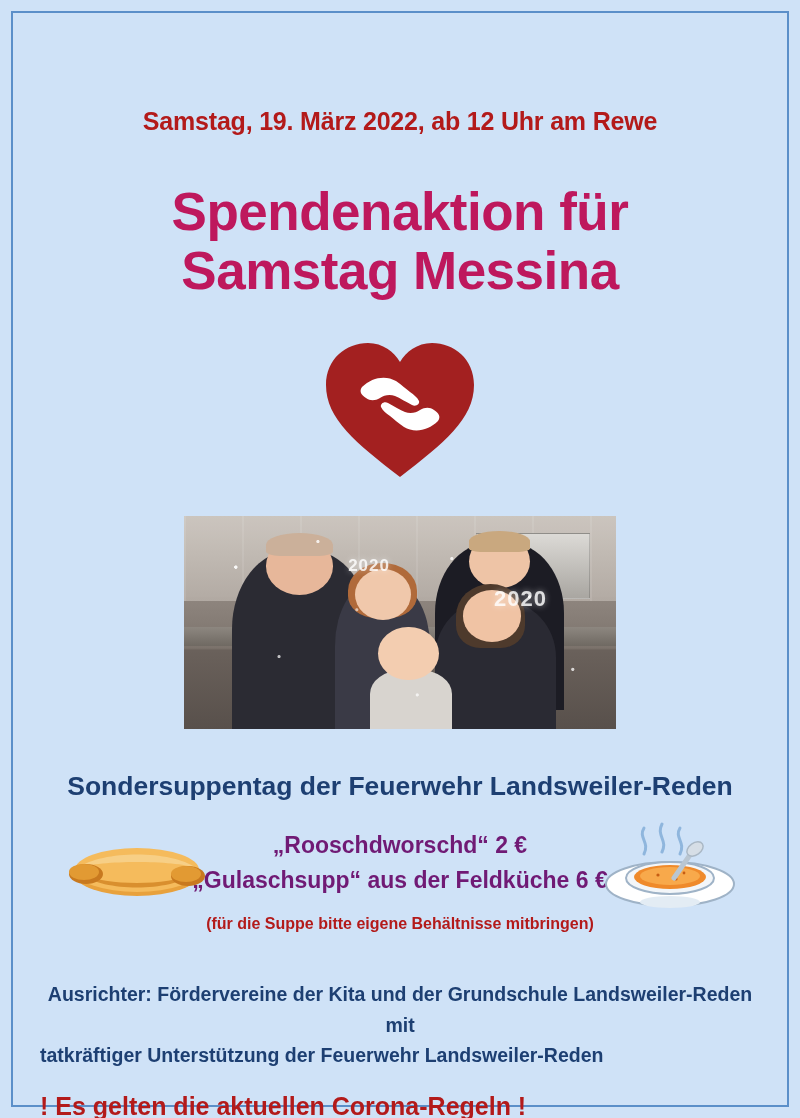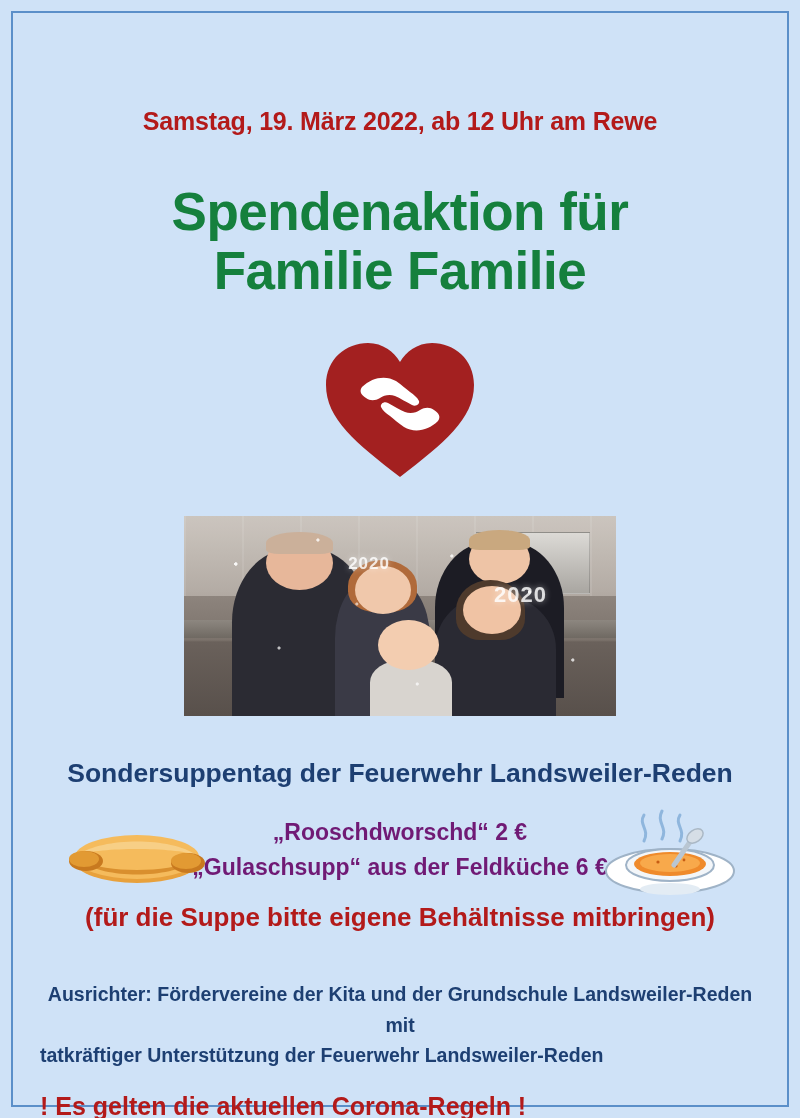--- a/index.html
+++ b/index.html
@@ -47,21 +47,21 @@
     color: #b31a1a;
     font-weight: bold;
     font-size: 25px;
     letter-spacing: -0.2px;
     text-align: center;
     margin: 12px 0 0 0;
     white-space: nowrap;
   }
 
   .headline {
-    color: #15803d;
+    color: #be185d;
     font-weight: bold;
     text-align: center;
     font-size: 53px;
     line-height: 1.12;
     margin-top: 46px;
     letter-spacing: -0.5px;
   }
   .headline .l2 { display: block; }
 
   .heart-wrap {
@@ -159,21 +159,21 @@
   .menu-line {
     color: #701a75;
     font-size: 23px;
     font-weight: 600;
     text-align: center;
     margin: 4px 0;
   }
   .menu-note {
     color: #b31a1a;
     font-weight: bold;
-    font-size: 26px;
+    font-size: 16px;
     text-align: center;
     margin-top: 17px;
   }
   .bread {
     position: absolute;
     left: 22px;
     top: 2px;
     width: 150px;
     height: 78px;
   }
@@ -212,21 +212,21 @@
 
 <div class="poster">
   <div class="frame"></div>
 
   <div class="content">
 
     <div class="date-line">Samstag, 19. März 2022, ab 12 Uhr am Rewe</div>
 
     <div class="headline">
       <span class="l1">Spendenaktion für</span>
-      <span class="l2">Familie Familie</span>
+      <span class="l2">Samstag Messina</span>
     </div>
 
     <div class="heart-wrap">
       <svg viewBox="0 0 160 145" width="160" height="145" aria-hidden="true">
         <path d="M80 142 C 36 108, 6 84, 6 50 C 6 24, 26 8, 48 8 C 63 8, 74 17, 80 27 C 86 17, 97 8, 112 8 C 134 8, 154 24, 154 50 C 154 84, 124 108, 80 142 Z" fill="#a32020"></path>
         <path d="M42 52 C 52 42, 66 40, 76 46 C 82 50, 86 54, 90 57 C 94 60, 97 62, 99 66 C 100 69, 96 72, 92 70 C 86 67, 80 63, 75 61 C 70 59, 64 60, 60 63 C 55 66, 50 66, 46 63 C 41 60, 39 56, 42 52 Z" fill="#ffffff"></path>
         <path d="M118 86 C 108 96, 94 98, 84 92 C 78 88, 74 84, 70 81 C 66 78, 63 76, 61 72 C 60 69, 64 66, 68 68 C 74 71, 80 75, 85 77 C 90 79, 96 78, 100 75 C 105 72, 110 72, 114 75 C 119 78, 121 82, 118 86 Z" fill="#ffffff"></path>
       </svg>
     </div>
 

